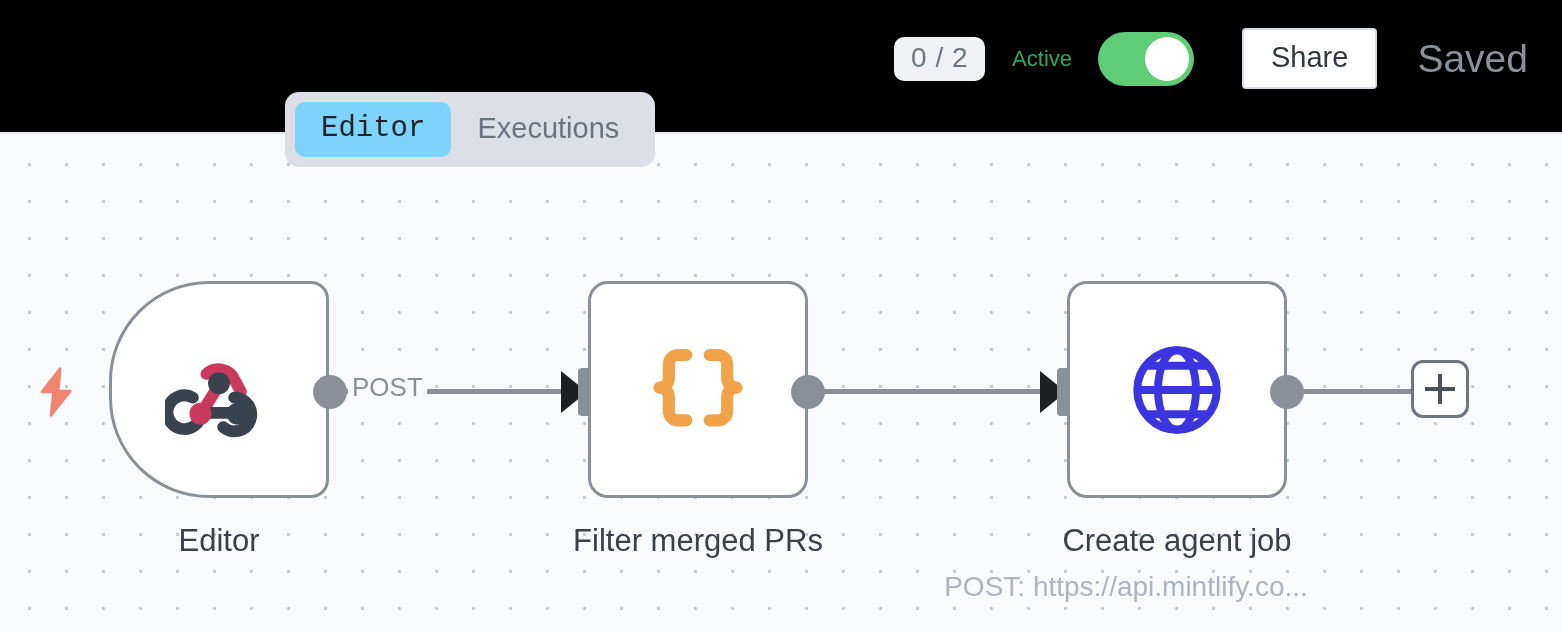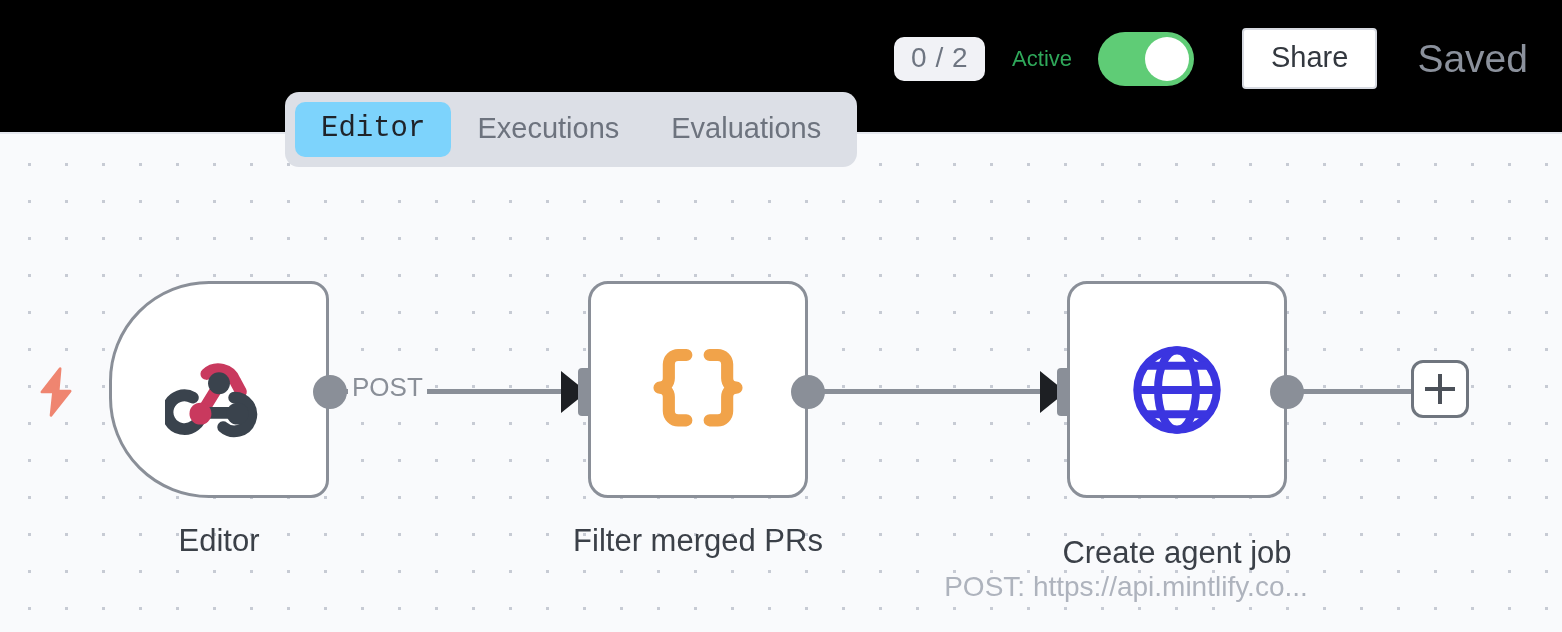--- a/index.html
+++ b/index.html
@@ -180,21 +180,21 @@
   .node-title {
     position: absolute;
     text-align: center;
     color: #3b4048;
     font-size: 31px;
     line-height: 1;
     white-space: nowrap;
   }
   .t-webhook { left: 19px;  top: 391px; width: 400px; }
   .t-filter  { left: 498px; top: 391px; width: 400px; }
-  .t-http    { left: 977px; top: 391px; width: 400px; margin-top: 12px; }
+  .t-http    { left: 977px; top: 391px; width: 400px; }
 
   .node-subtitle {
     position: absolute;
     left: 876px;
     top: 439px;
     width: 500px;
     text-align: center;
     color: #aeb3bd;
     font-size: 28px;
     line-height: 1;
@@ -300,21 +300,20 @@
 
       <button class="share-btn">Share</button>
 
       <div class="saved-label">Saved</div>
     </div>
   </div>
 
   <div class="tabbar">
     <div class="tab active">Editor</div>
     <div class="tab">Executions</div>
-    <div class="tab">Evaluations</div>
   </div>
 
   <div class="canvas">
     <div class="flowlayer">
 
       <div class="bolt">
         <svg width="40" height="52" viewBox="0 0 24 30">
           <path d="M14.5 1 L3.5 15 L10.5 15 L9 29 L20.5 14.5 L13.3 14.5 Z" fill="#ef8570" stroke="#ef8570" stroke-width="1.6" stroke-linejoin="round"></path>
         </svg>
       </div>

